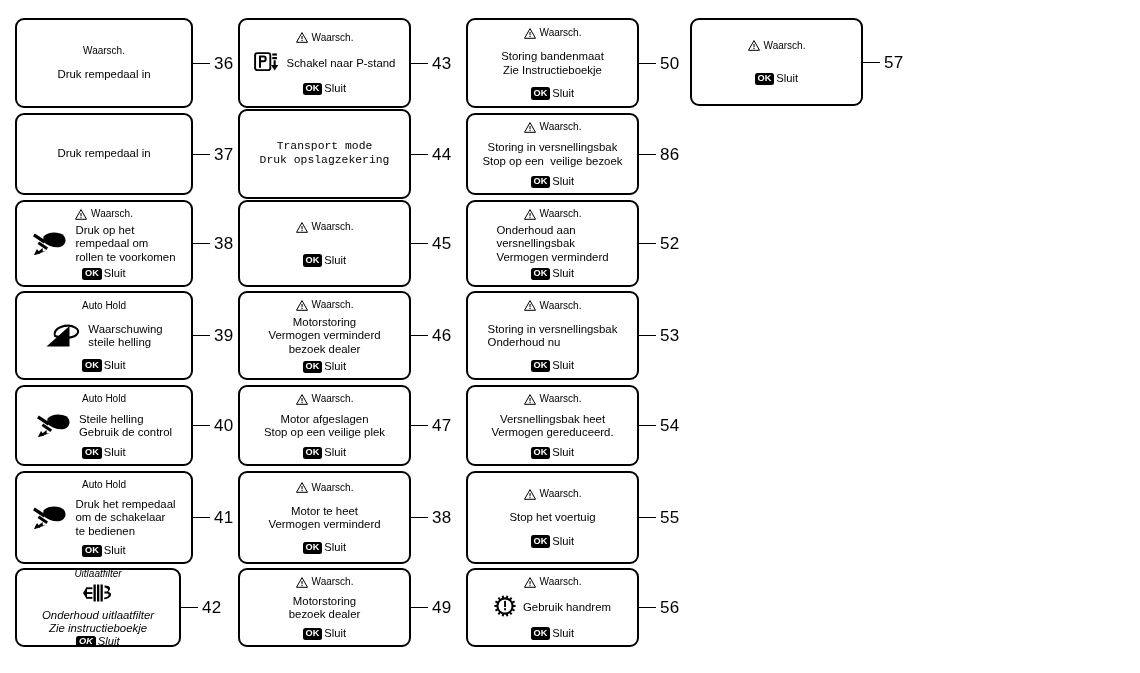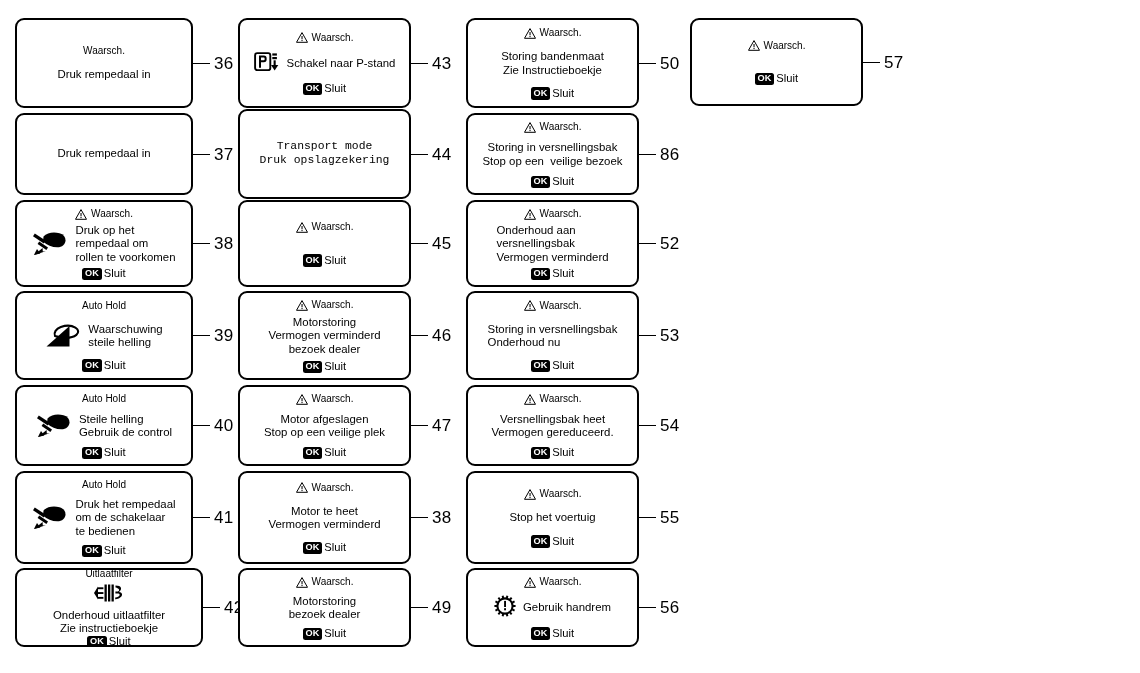--- a/index.html
+++ b/index.html
@@ -228,21 +228,21 @@
           <span class="ok-badge">OK</span>
           <span class="ok-label">Sluit</span>
         </div>
       </div>
       <span class="leader">
         <span class="dash"></span>
         <span class="num">41</span>
       </span>
     </div>
     <div class="cell" style="left:15px;top:568px;height:79px;">
-      <div class="screen" style="width:188px;height:79px;">
+      <div class="screen" style="width:166px;height:79px;font-style:italic;">
         <div class="title-line">
           <span>Uitlaatfilter</span>
         </div>
         <div style="height:1px"></div>
         <span class="pict"><svg width="34" height="24" viewBox="0 0 34 24" xmlns="http://www.w3.org/2000/svg">
             <g fill="#000">
               <rect x="12.5" y="3.5" width="2.3" height="17"></rect>
               <rect x="16.0" y="3.5" width="2.3" height="17"></rect>
               <rect x="19.5" y="3.5" width="2.3" height="17"></rect>
               <path d="M23.5 4.6 C29.8 4.6 30.6 8.3 26.9 11.1 C30.9 11.1 31.2 15.4 27.2 17.2 C25.4 18.0 24.0 18.3 23.2 18.3 L23.2 16.5 C24.2 16.5 25.6 16.2 26.5 15.6 C28.3 14.4 28.2 12.6 25.4 12.6 L23.4 12.6 L23.4 10.4 L25.2 10.4 C27.6 10.4 28.1 8.0 25.0 6.9 C24.4 6.7 23.9 6.6 23.5 6.6 Z"></path>

